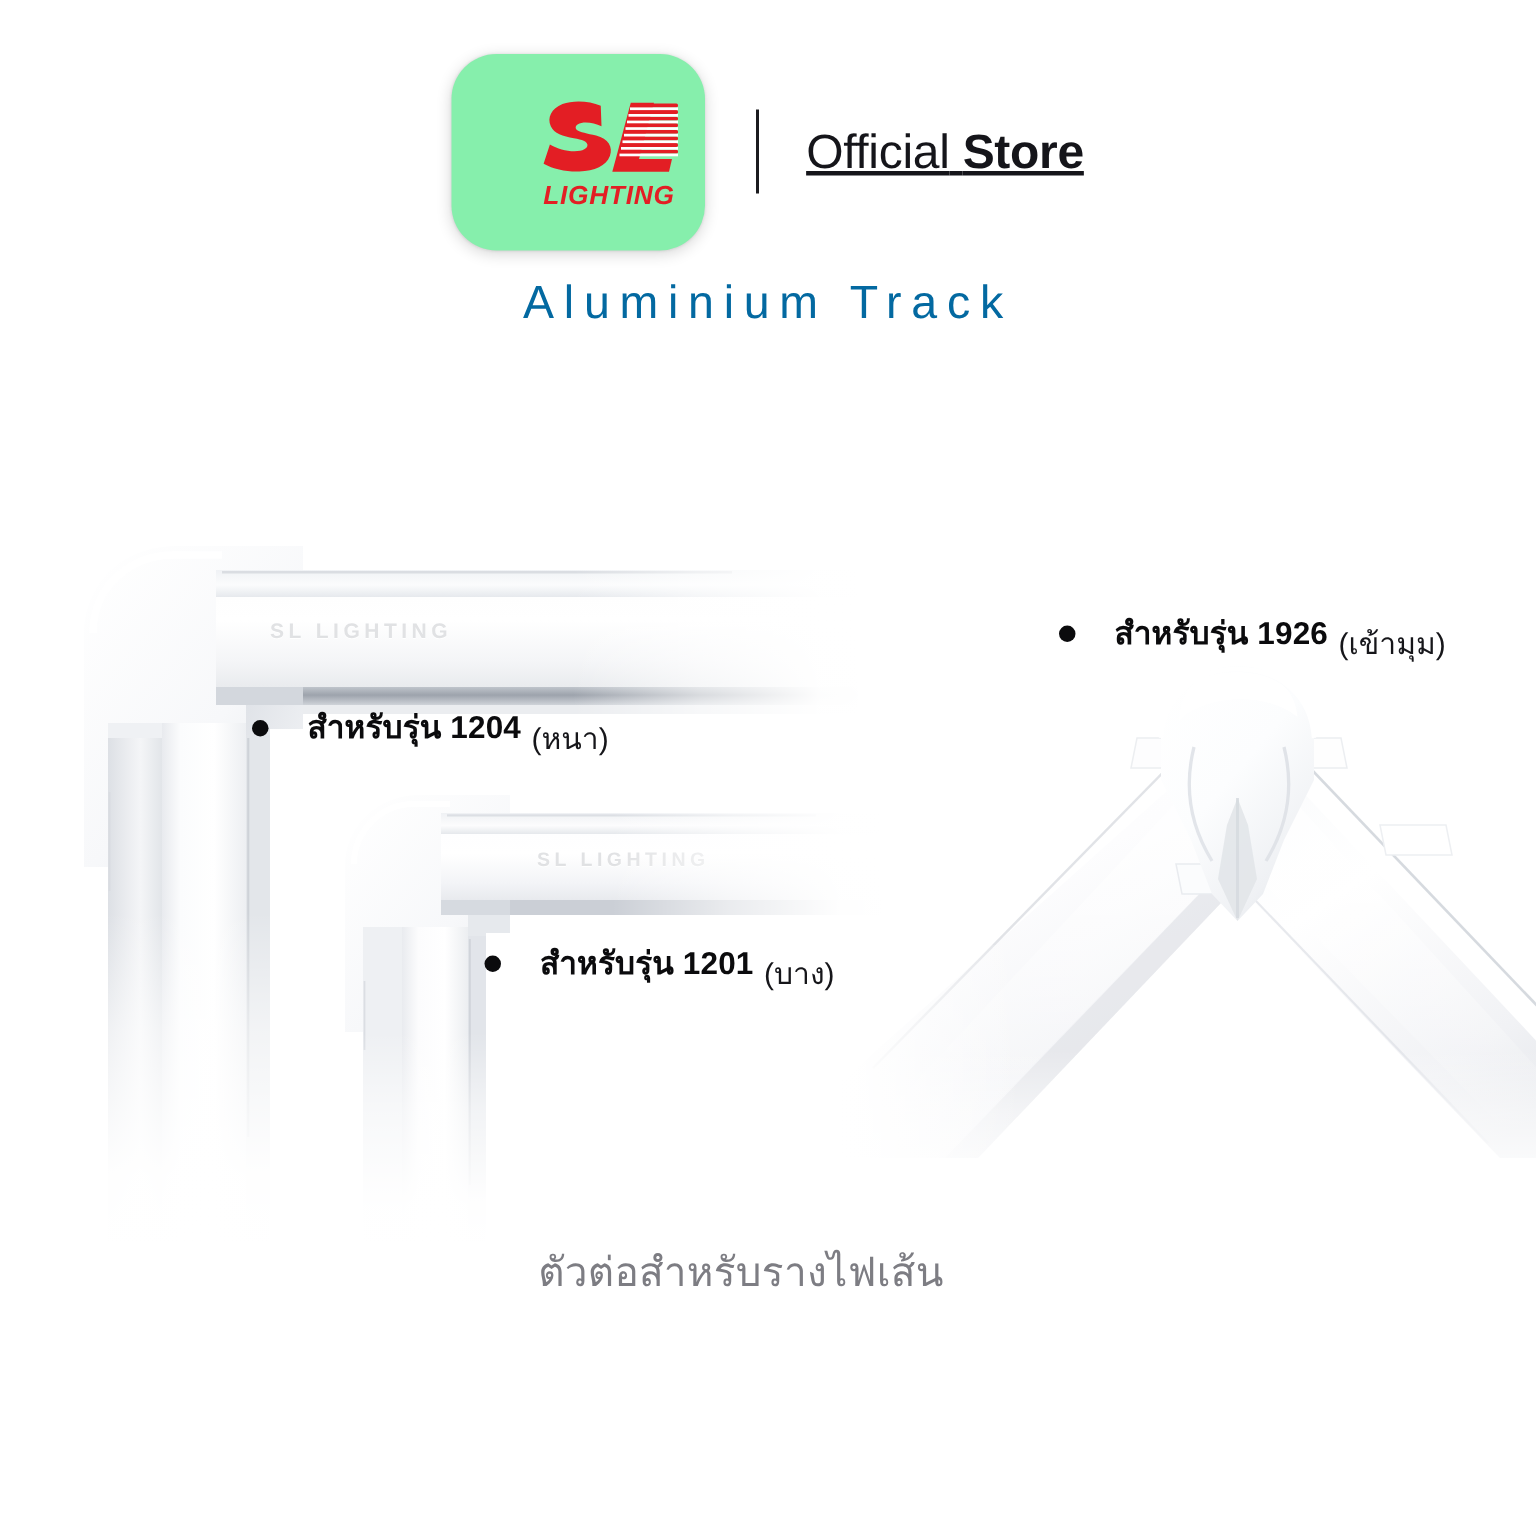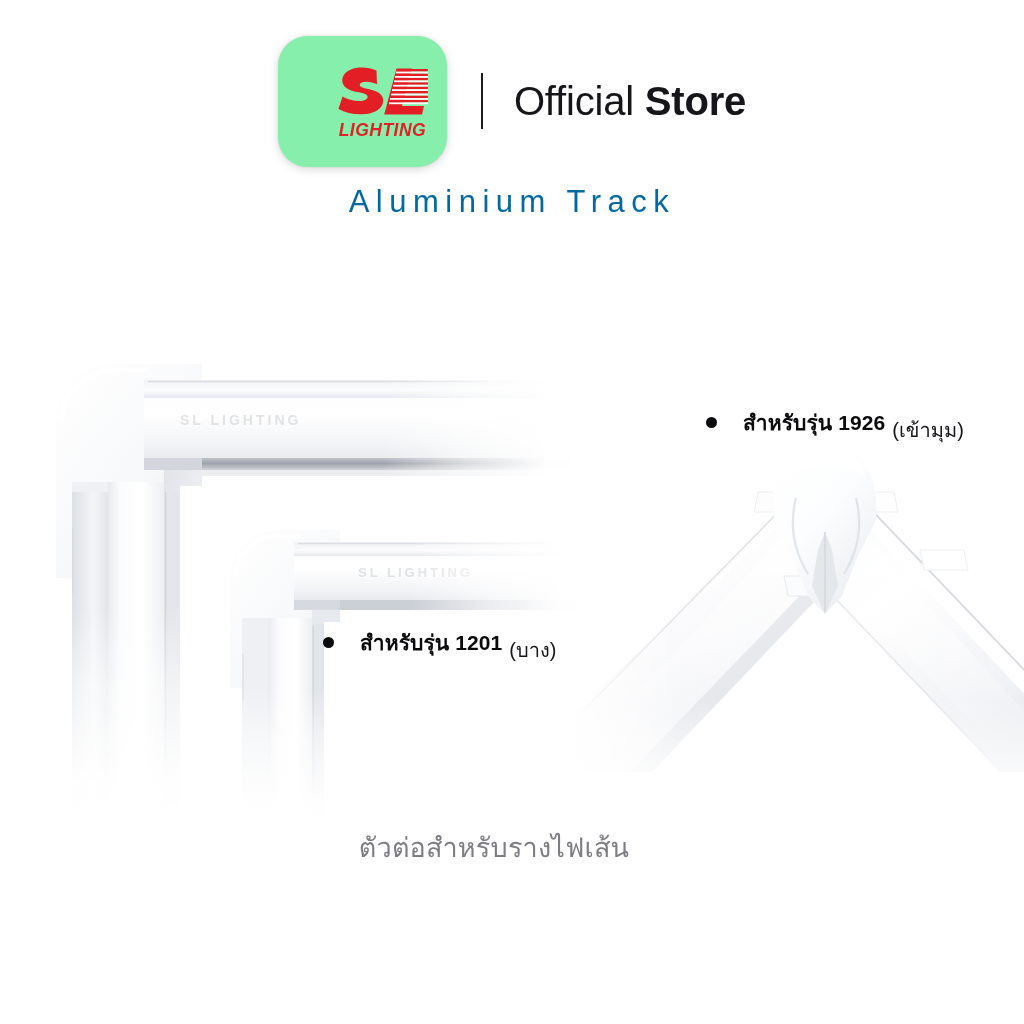--- a/index.html
+++ b/index.html
@@ -69,25 +69,26 @@
 
   .brand-divider {
     width: 2px;
     height: 56px;
     background: #1b1b1f;
     margin-left: 34px;
     margin-right: 31px;
   }
 
   .brand-store {
-    font-size: 40px;
+    font-size: 32px;
     line-height: 1;
     color: #15151a;
     white-space: nowrap;
     letter-spacing: -0.2px;
+    text-decoration: underline;
   }
   .brand-store .light { font-weight: 400; }
   .brand-store .bold  { font-weight: 700; }
 
   
   .title-block {
     position: absolute;
     left: 0;
     top: 186px;
     width: 1024px;
@@ -468,20 +469,26 @@
       <div class="fade-left" style="left:-10px; top:230px; width:130px; height:180px;"></div>
     </div>
 
     <div class="callout" style="left:706px; top:65px;">
       <span class="dot"></span>
       <span class="gap"></span>
       <span class="model">สำหรับรุ่น 1926</span>
       <span class="qualifier">(เข้ามุม)</span>
     </div>
 
+    <div class="callout" style="left:168px; top:128px;">
+      <span class="dot"></span>
+      <span class="gap"></span>
+      <span class="model">สำหรับรุ่น 1204</span>
+      <span class="qualifier">(หนา)</span>
+    </div>
 
     <div class="callout" style="left:323px; top:285px;">
       <span class="dot"></span>
       <span class="gap"></span>
       <span class="model">สำหรับรุ่น 1201</span>
       <span class="qualifier">(บาง)</span>
     </div>
 
   </div>
 

